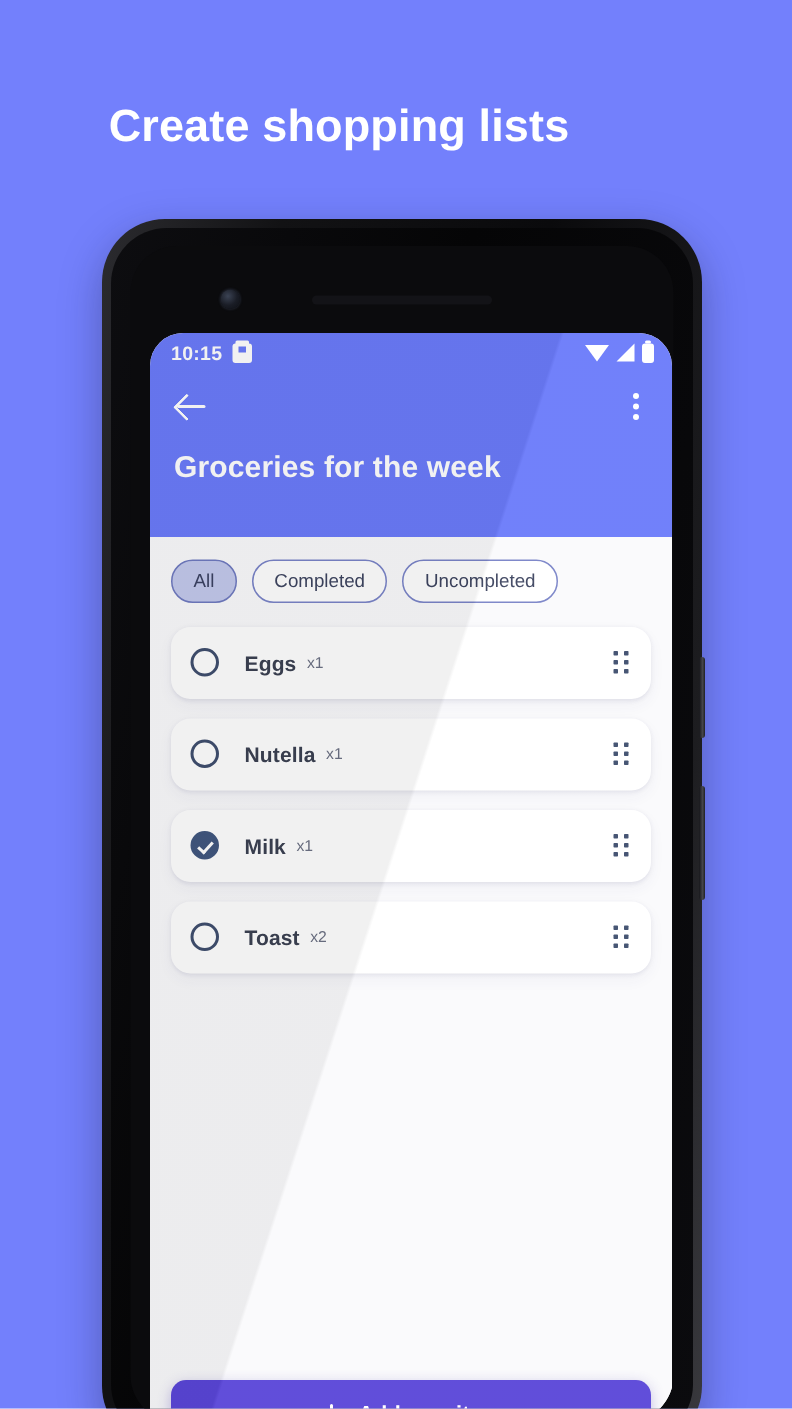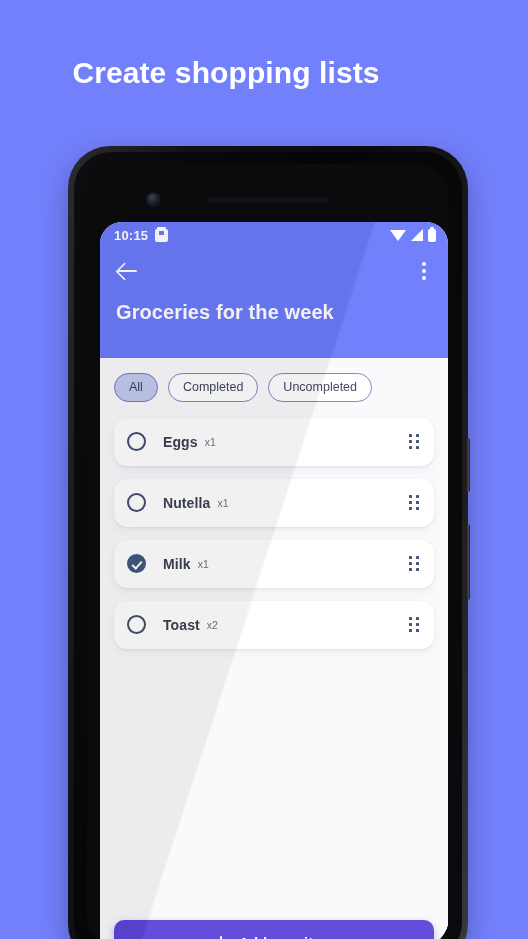--- a/index.html
+++ b/index.html
@@ -11,21 +11,21 @@
     height: 939px;
     overflow: hidden;
     font-family: "Liberation Sans", sans-serif;
     background: #7380fc;
     position: relative;
   }
 
   
   .headline {
     position: absolute;
-    top: 0;
+    top: 12px;
     left: 0;
     width: 452px;
     height: 146px;
     display: flex;
     align-items: center;
     justify-content: center;
     color: #ffffff;
     font-size: 30px;
     font-weight: bold;
     letter-spacing: 0.1px;

